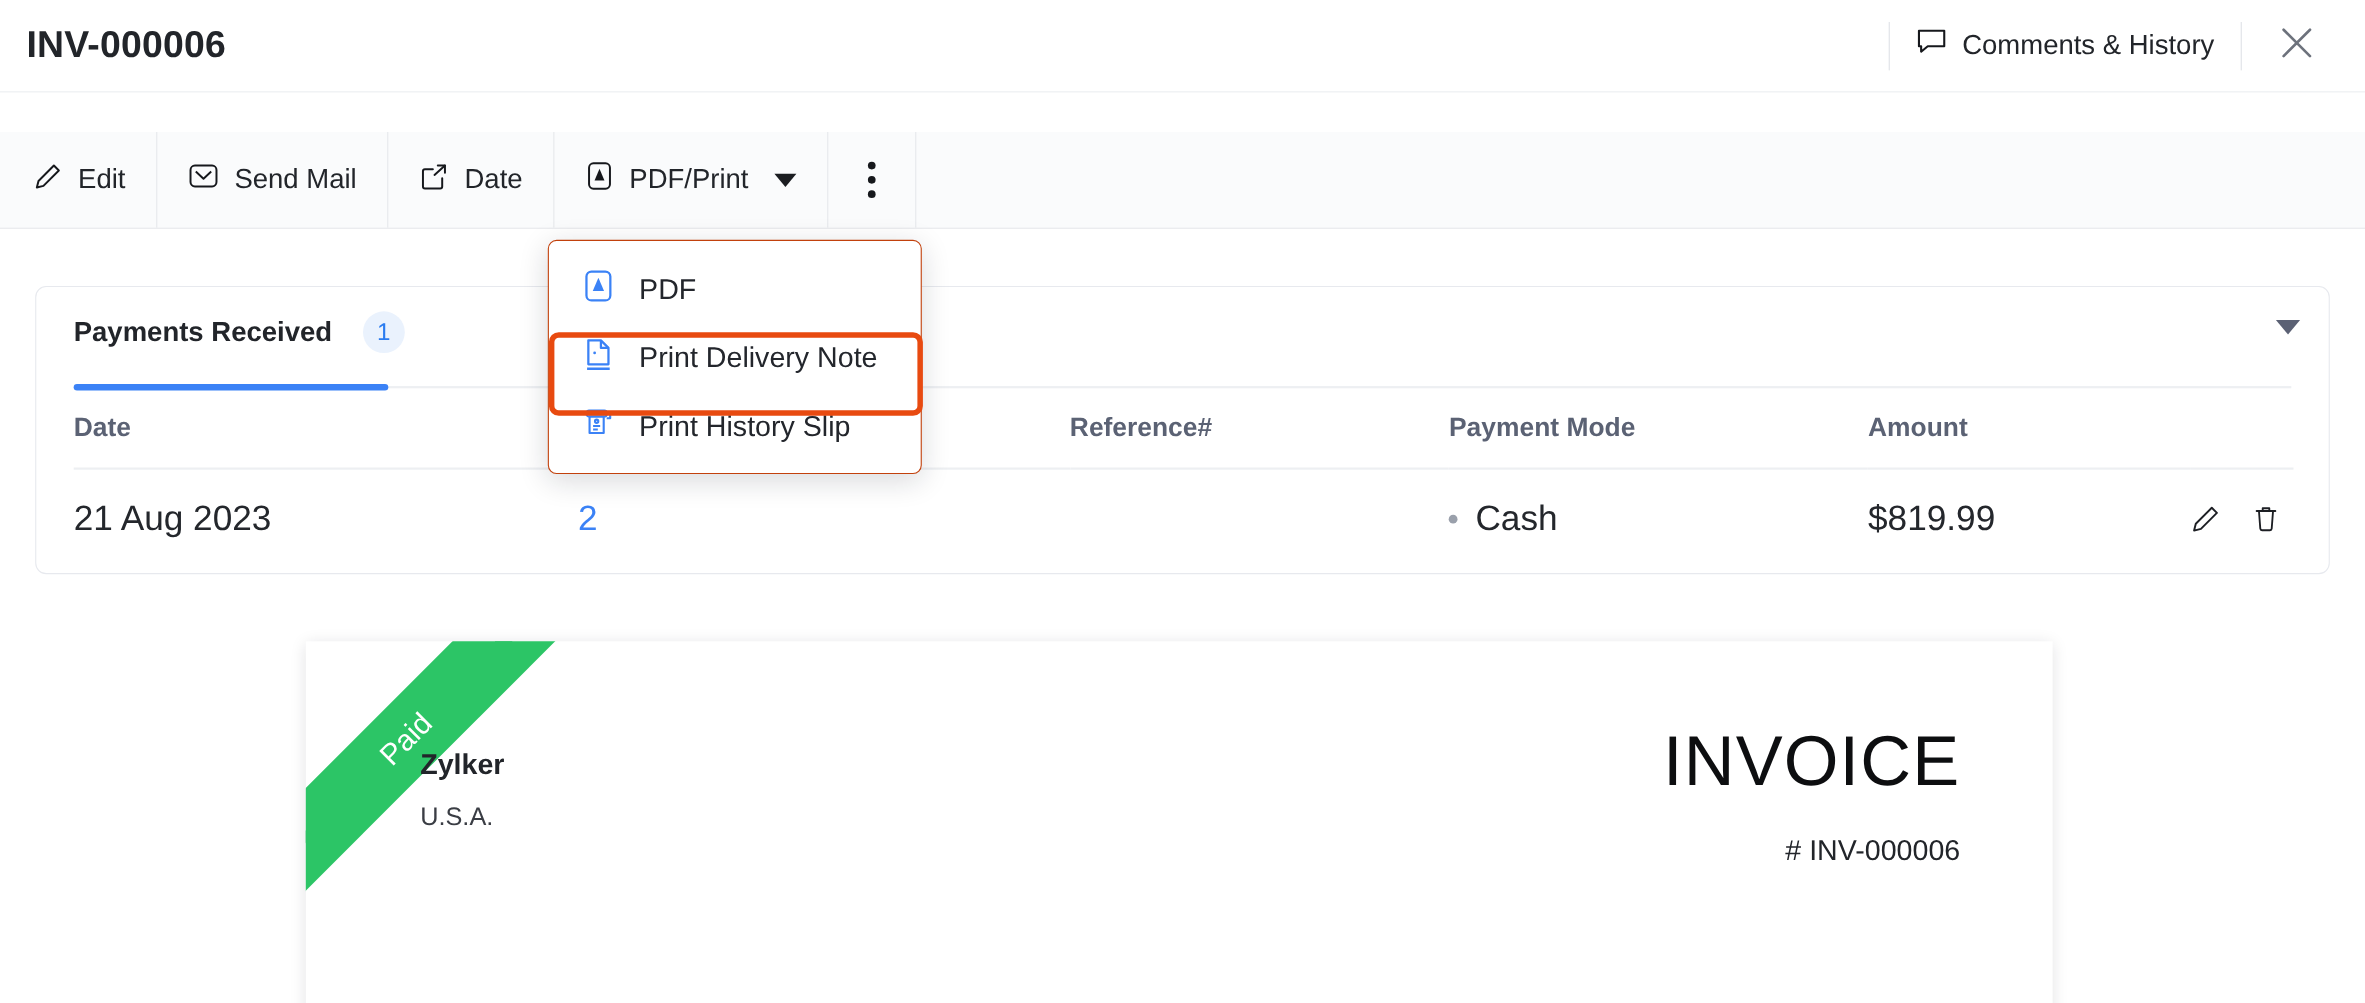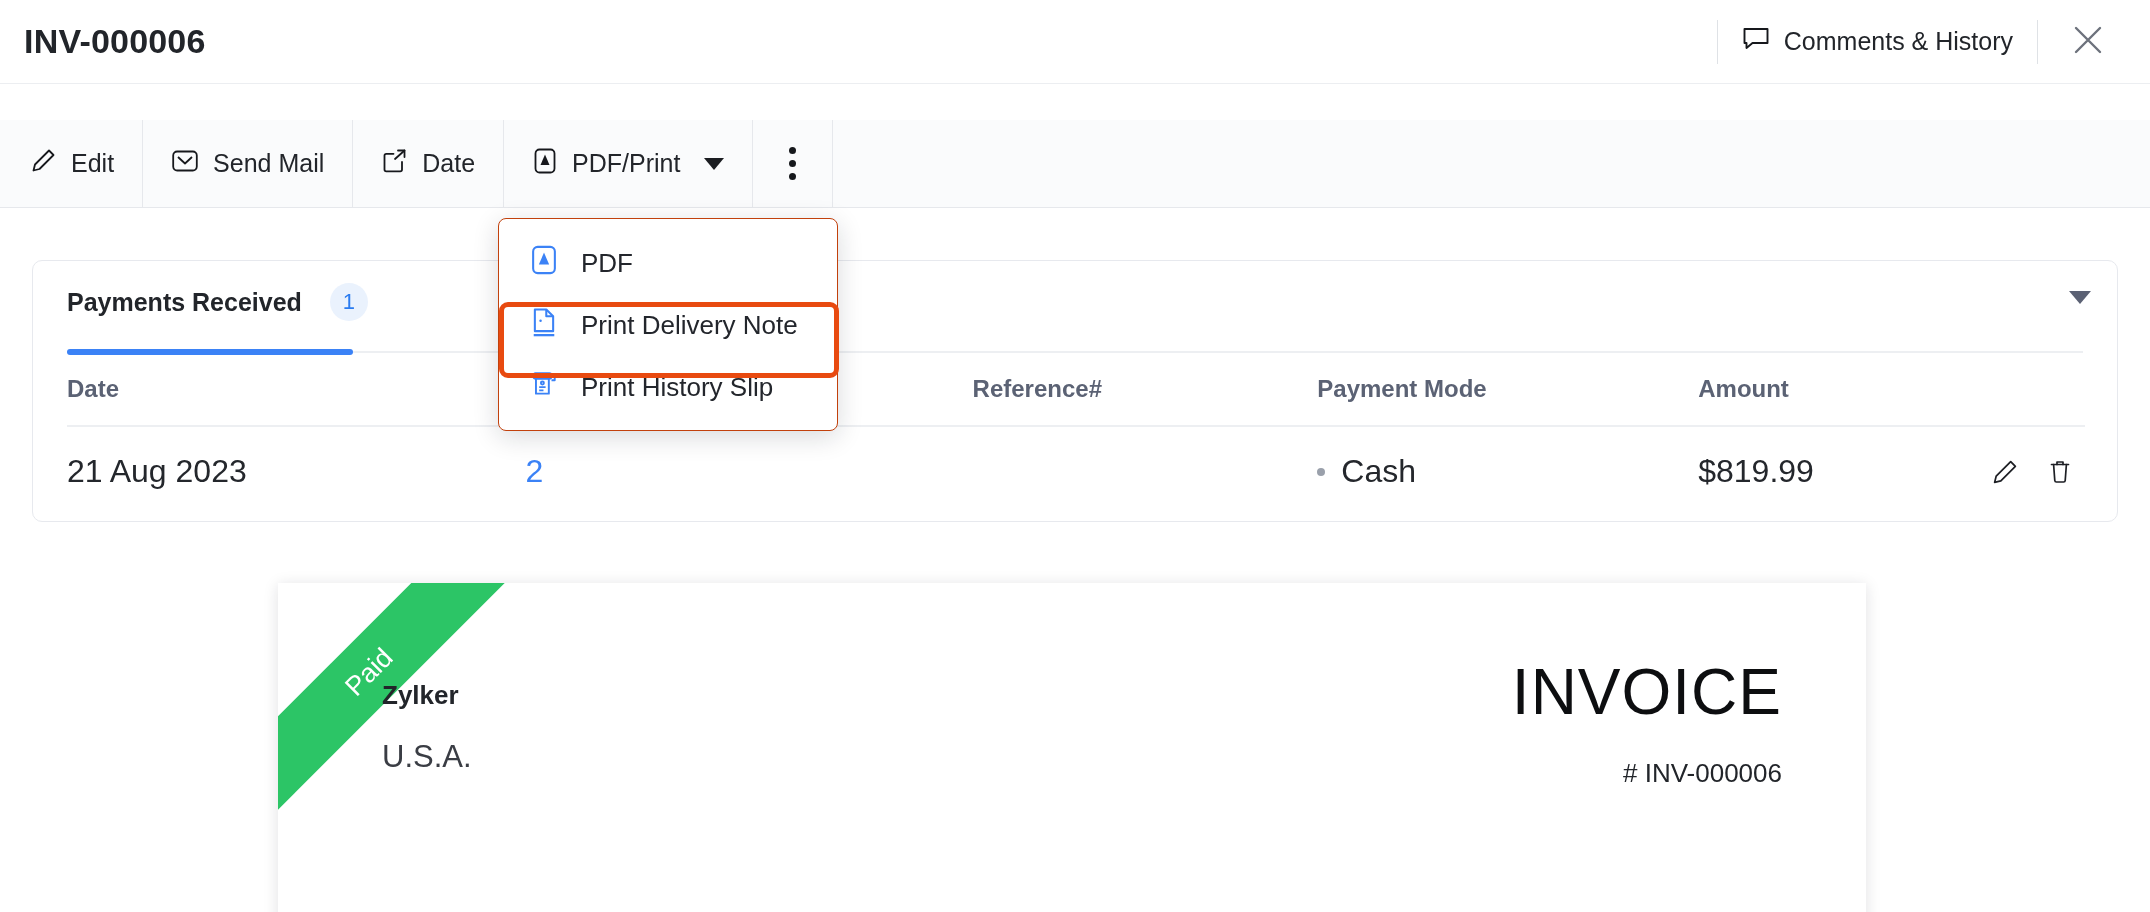--- a/index.html
+++ b/index.html
@@ -120,21 +120,21 @@
   .ribbon-tail-a, .ribbon-tail-b { position: absolute; width: 0; height: 0; }
   .ribbon-tail-a {
     left: 172px; top: 0px;
     border-top: 16px solid #12a34c; border-right: 16px solid transparent;
   }
   .ribbon-tail-b {
     left: -5px; top: 172px;
     border-left: 16px solid #12a34c; border-bottom: 16px solid transparent;
   }
   .org-name { position: absolute; left: 104px; top: 97px; font-size: 26px; font-weight: bold; color: #22252a; }
-  .org-country { position: absolute; left: 104px; top: 156px; font-size: 31px; color: #3a3d44; }
+  .org-country { position: absolute; left: 104px; top: 146px; font-size: 23px; color: #3a3d44; }
   .inv-heading { position: absolute; right: 84px; top: 72px; font-size: 64px; font-weight: normal; color: #0d0e10; letter-spacing: 1px; }
   .inv-number { position: absolute; right: 84px; top: 175px; font-size: 26px; color: #22252a; }
 
   
   .dropdown {
     position: absolute; left: 498px; top: 218px; width: 340px;
     background: #fff; border: 1px solid #c2410c; border-radius: 8px;
     box-shadow: 0 6px 26px rgba(20,24,38,.16);
     padding: 13px 0 12px 0; z-index: 50;
   }

